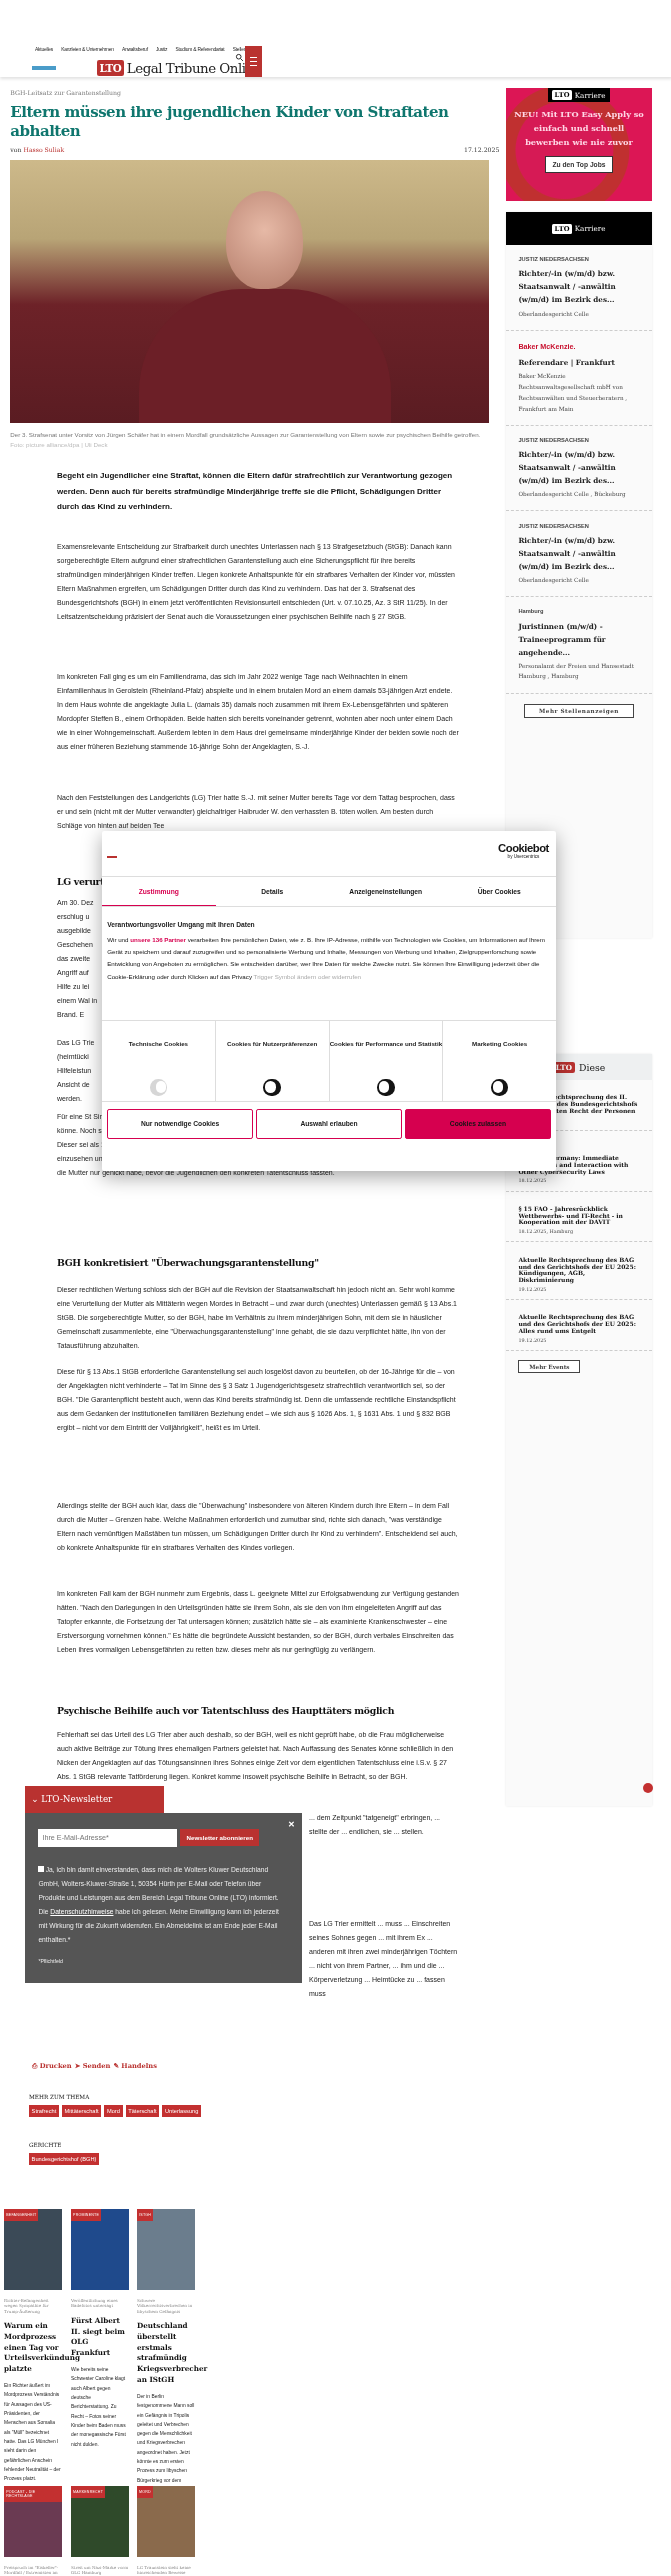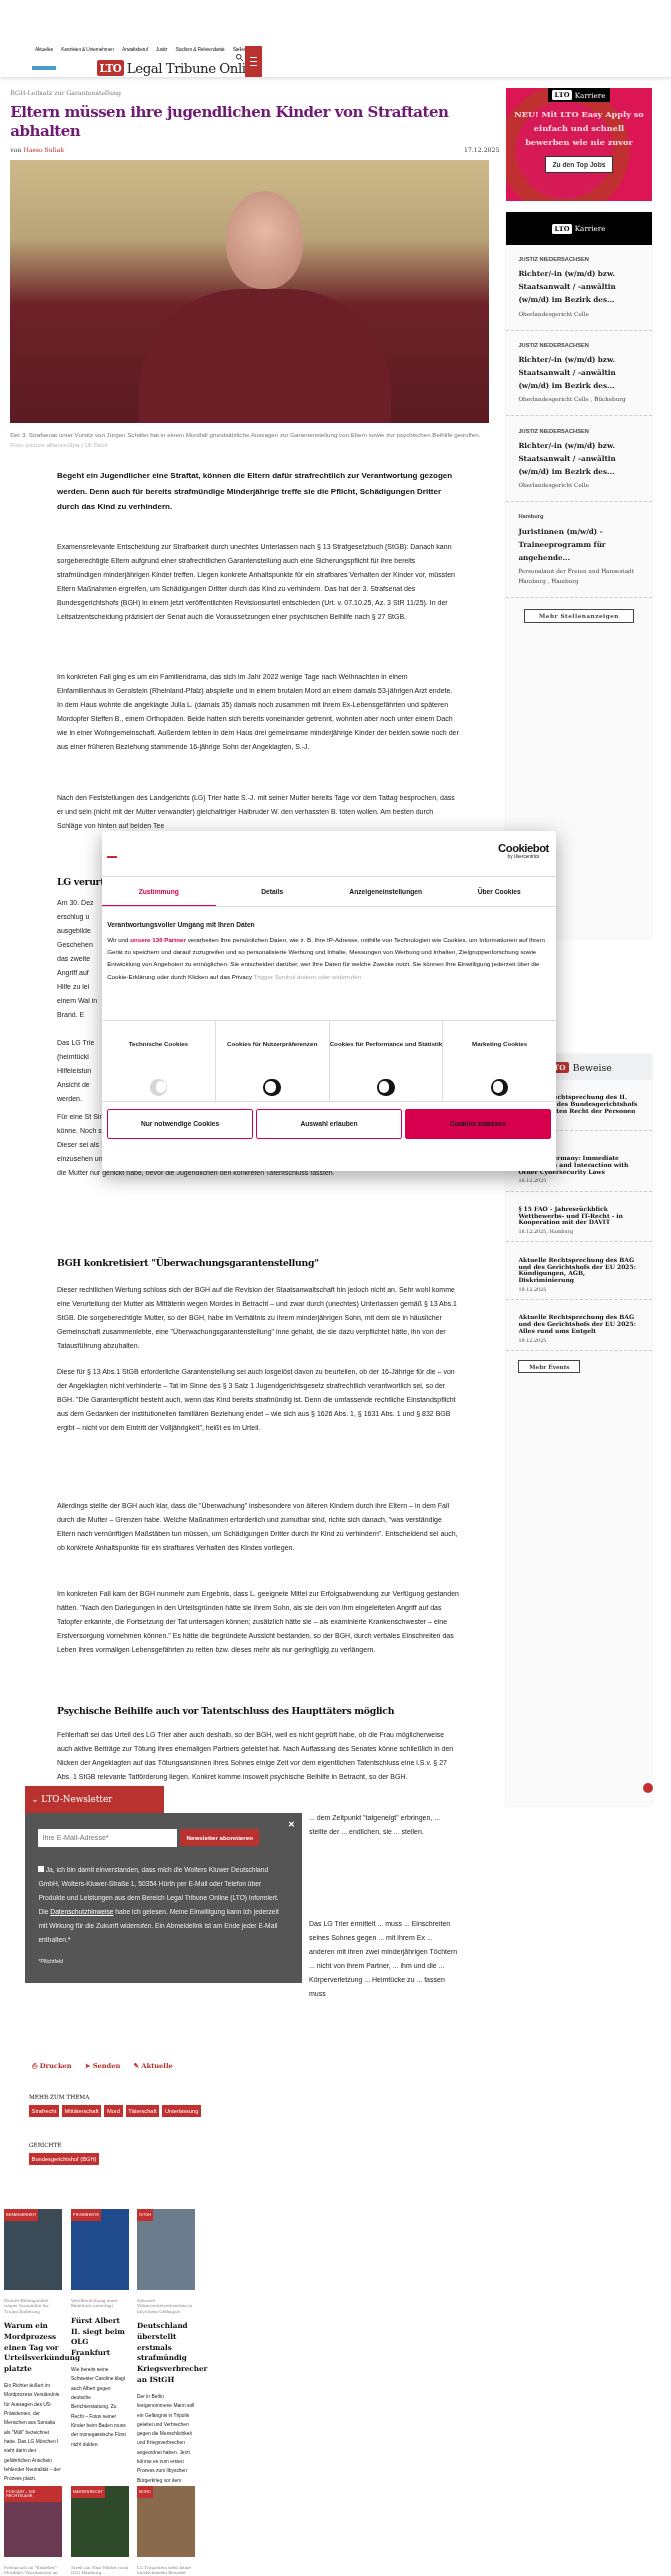--- a/index.html
+++ b/index.html
@@ -11,21 +11,21 @@
 .nav .active{position:relative}
 .nav .active:after{content:"";position:absolute;left:-2.1px;right:-2.1px;top:18.5px;height:4.1px;background:#4a9cc9}
 .logo{position:absolute;top:60px;left:97px;display:flex;align-items:center;gap:3.1px}
 .logo .box{background:#b93230;color:#fff;font-family:"DejaVu Serif",serif;font-weight:bold;font-size:10.3px;padding:2.1px 2.6px;border-radius:2.1px;letter-spacing:-0.5px}
 .logo .txt{font-family:"DejaVu Serif",serif;font-size:13.4px;color:#222;letter-spacing:-0.5px}
 .search-ic{position:absolute;top:52px;left:233px;width:9.3px;height:9.3px}
 .hdr-right{position:absolute;top:46px;left:622px;width:16.5px;height:31px;background:#b93230;display:flex;flex-direction:column;justify-content:center;align-items:center;gap:3.1px}
 .hdr-right i{display:block;width:7.2px;height:1px;background:#fff}
 
 .kicker{position:absolute;top:89px;left:10.3px;font-family:"DejaVu Serif",serif;font-size:6.2px;color:#777}
-.h1{position:absolute;top:103px;left:10.3px;width:474px;font-family:"DejaVu Serif",serif;font-weight:bold;font-size:15px;line-height:18.5px;color:#701a75;letter-spacing:-0.5px}
+.h1{position:absolute;top:103px;left:10.3px;width:474px;font-family:"DejaVu Serif",serif;font-weight:bold;font-size:15px;line-height:18.5px;color:#0f766e;letter-spacing:-0.5px}
 .byline{position:absolute;top:146px;left:10.3px;font-family:"DejaVu Serif",serif;font-size:6.2px;color:#333}
 .byline a{color:#b93230;text-decoration:none}
 .date{position:absolute;top:146px;left:464px;font-family:"DejaVu Serif",serif;font-size:6.2px;color:#333}
 .hero{position:absolute;top:160px;left:10.3px;width:504px;height:267px;background:linear-gradient(180deg,#cdb98a 0%,#b8a476 30%,#6d2228 55%,#5a1c22 100%);overflow:hidden}
 .hero .face{position:absolute;left:216px;top:31px;width:77px;height:98px;border-radius:50% 50% 45% 45%;background:radial-gradient(circle at 50% 40%,#e6b9a6,#b47c6a)}
 .hero .robe{position:absolute;left:129px;top:129px;width:252px;height:155px;border-radius:103px 103px 0 0;background:#6c1f27}
 .caption{position:absolute;top:430px;left:10.3px;width:479px;font-size:6.2px;line-height:10.3px;color:#777}
 .caption .credit{color:#bbb}
 .lead{position:absolute;top:464px;left:57px;width:402px;font-weight:bold;font-size:8px;line-height:15.5px;color:#111}
 .p{position:absolute;left:57px;width:402px;font-size:7px;line-height:14px;color:#222}
@@ -81,21 +81,21 @@
 .nl-tab{position:absolute;top:1786px;left:25px;width:139px;height:43px;background:#b93230;color:#fff;font-family:"DejaVu Serif",serif;font-size:8.8px;line-height:27px;padding-left:6.2px}
 .nl{position:absolute;top:1813px;left:25px;width:277px;height:170px;background:#555;padding:15.5px 13.4px;color:#eee}
 .nl .x{position:absolute;right:7.2px;top:6.2px;font-size:8.2px;color:#fff;font-weight:bold}
 .nl .row{display:flex;gap:3px;align-items:center}
 .nl input{width:139px;height:18.5px;border:none;padding:0 4.1px;font-size:7.2px;color:#999}
 .nl .sub{background:#b93230;color:#fff;font-weight:bold;font-size:6.2px;padding:5.2px 6.2px}
 .nl p{margin-top:15.5px;font-size:6.7px;line-height:14px}
 .nl p u{color:#fff}
 .nl .cbx{display:inline-block;width:5.2px;height:5.2px;background:#fff;margin-right:2.1px}
 
-.share{position:absolute;top:2062px;left:32px;display:flex;gap:13px;font-family:"DejaVu Serif",serif;font-weight:bold;font-size:6.7px;color:#b93230}
+.share{position:absolute;top:2062px;left:32px;display:flex;gap:3px;font-family:"DejaVu Serif",serif;font-weight:bold;font-size:6.7px;color:#b93230}
 .lbl{position:absolute;left:29px;font-family:"DejaVu Serif",serif;font-size:5.7px;color:#222}
 .tags{position:absolute;left:29px;display:flex;gap:3.1px}
 .tag{background:#c33030;color:#fff;font-size:5.7px;padding:3.1px 2.6px}
 .card{position:absolute;width:58px}
 .card .img{width:58px;position:relative}
 .card .cat{position:absolute;top:0;left:0;background:#c33030;color:#fff;font-size:3.6px;padding:4.1px 2.1px;letter-spacing:0.2px}
 .card .sub{font-family:"DejaVu Serif",serif;font-size:4.1px;line-height:5.2px;color:#888;margin-top:8.2px}
 .card .tt{font-family:"DejaVu Serif",serif;font-weight:bold;font-size:7.2px;line-height:10.8px;margin-top:7.2px;color:#111}
 .card .tx{font-size:4.9px;line-height:9.3px;color:#222;margin-top:6.2px}
 .fab{position:absolute;top:1783px;left:643px;width:10.3px;height:10.3px;border-radius:50%;background:#c33030}
@@ -151,21 +151,21 @@
 <p class="p" style="top:1499px">Allerdings stellte der BGH auch klar, dass die "Überwachung" insbesondere von älteren Kindern durch ihre Eltern – in dem Fall durch die Mutter – Grenzen habe. Welche Maßnahmen erforderlich und zumutbar sind, richte sich danach, "was verständige Eltern nach vernünftigen Maßstäben tun müssen, um Schädigungen Dritter durch ihr Kind zu verhindern". Entscheidend sei auch, ob konkrete Anhaltspunkte für ein strafbares Verhalten des Kindes vorliegen.</p>
 <p class="p" style="top:1587px">Im konkreten Fall kam der BGH nunmehr zum Ergebnis, dass L. geeignete Mittel zur Erfolgsabwendung zur Verfügung gestanden hätten. "Nach den Darlegungen in den Urteilsgründen hätte sie ihrem Sohn, als sie den von ihm eingeleiteten Angriff auf das Tatopfer erkannte, die Fortsetzung der Tat untersagen können; zusätzlich hätte sie – als examinierte Krankenschwester – eine Erstversorgung vornehmen können." Es hätte die begründete Aussicht bestanden, so der BGH, durch verbales Einschreiten das Leben ihres vormaligen Lebensgefährten zu retten bzw. dieses mehr als nur geringfügig zu verlängern.</p>
 <h2 class="h2" style="top:1705px">Psychische Beihilfe auch vor Tatentschluss des Haupttäters möglich</h2>
 <p class="p" style="top:1728px">Fehlerhaft sei das Urteil des LG Trier aber auch deshalb, so der BGH, weil es nicht geprüft habe, ob die Frau möglicherweise auch aktive Beiträge zur Tötung ihres ehemaligen Partners geleistet hat. Nach Auffassung des Senates könne schließlich in den Nicken der Angeklagten auf das Tötungsansinnen ihres Sohnes einige Zeit vor dem eigentlichen Tatentschluss eine i.S.v. § 27 Abs. 1 StGB relevante Tatförderung liegen. Konkret komme insoweit psychische Beihilfe in Betracht, so der BGH.</p>
 <p class="p" style="top:1811px;left:309px;width:149px">... dem Zeitpunkt "tatgeneigt" erbringen, ... stellte der ... endlichen, sie ... stellen.</p>
 <p class="p" style="top:1917px;left:309px;width:149px">Das LG Trier ermittelt ... muss ... Einschreiten seines Sohnes gegen ... mit ihrem Ex ... anderen mit ihren zwei minderjährigen Töchtern ... nicht von ihrem Partner, ... ihm und die ... Körperverletzung ... Heimtücke zu ... fassen muss</p>
 
 <div class="share">
   <span>⎙ <span>Drucken</span></span>
   <span>➤ <span>Senden</span></span>
-  <span>✎ <span>Aktuelle</span></span>
+  <span>✎ <span>Handelns</span></span>
 </div>
 <div class="lbl" style="top:2094px">MEHR ZUM THEMA</div>
 <div class="tags" style="top:2105px">
   <span class="tag">Strafrecht</span>
   <span class="tag">Mittäterschaft</span>
   <span class="tag">Mord</span>
   <span class="tag">Täterschaft</span>
   <span class="tag">Unterlassung</span>
 </div>
 <div class="lbl" style="top:2142px">GERICHTE</div>
@@ -234,41 +234,46 @@
         <span class="b">LTO</span>
         <span class="t">Karriere</span>
       </div>
     </div>
   <div class="job">
       <div class="logo-t">JUSTIZ NIEDERSACHSEN</div>
       <div class="tt">Richter/-in (w/m/d) bzw. Staatsanwalt / -anwältin (w/m/d) im Bezirk des...</div>
       <div class="co">Oberlandesgericht Celle</div>
     </div>
   <div class="job">
+      <div class="logo-t" style="color:#c8102e;font-size:7.2px">Baker McKenzie.</div>
+      <div class="tt">Referendare | Frankfurt</div>
+      <div class="co">Baker McKenzie Rechtsanwaltsgesellschaft mbH von Rechtsanwälten und Steuerberatern , Frankfurt am Main</div>
+    </div>
+  <div class="job">
       <div class="logo-t">JUSTIZ NIEDERSACHSEN</div>
       <div class="tt">Richter/-in (w/m/d) bzw. Staatsanwalt / -anwältin (w/m/d) im Bezirk des...</div>
       <div class="co">Oberlandesgericht Celle , Bückeburg</div>
     </div>
   <div class="job">
       <div class="logo-t">JUSTIZ NIEDERSACHSEN</div>
       <div class="tt">Richter/-in (w/m/d) bzw. Staatsanwalt / -anwältin (w/m/d) im Bezirk des...</div>
       <div class="co">Oberlandesgericht Celle</div>
     </div>
   <div class="job">
       <div class="logo-t">Hamburg</div>
       <div class="tt">Juristinnen (m/w/d) - Traineeprogramm für angehende...</div>
       <div class="co">Personalamt der Freien und Hansestadt Hamburg , Hamburg</div>
     </div>
   <div class="more">Mehr Stellenanzeigen</div>
 </div>
 
 <div class="events">
   <div class="hd">
       <span class="b">LTO</span>
-      <span class="t">Beweise</span>
+      <span class="t">Diese</span>
     </div>
   <div class="ev">
       <div class="tt">Aktuelle Rechtsprechung des II. Zivilsenats des Bundesgerichtshofs zum gesamten Recht der Personen</div>
       <div class="dt">18.12.2025</div>
     </div>
   <div class="ev">
       <div class="lg">fieldfisher</div>
       <div class="tt">NIS 2 in Germany: Immediate Obligations and Interaction with Other Cybersecurity Laws</div>
       <div class="dt">18.12.2025</div>
     </div>

